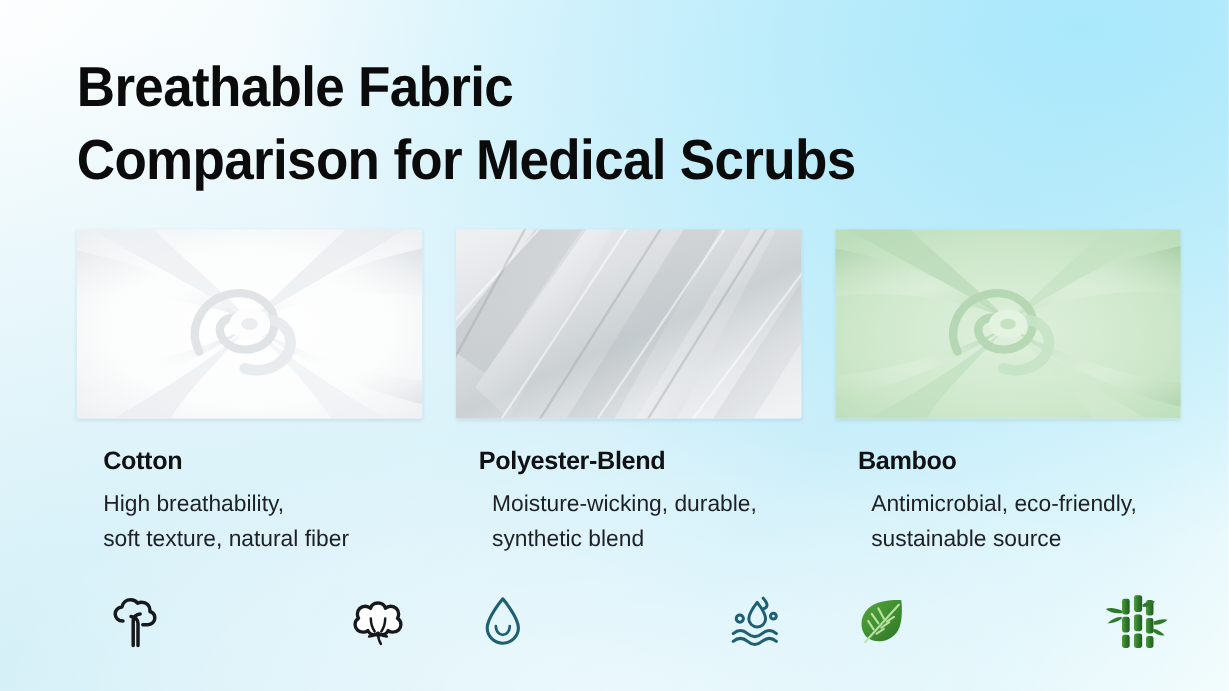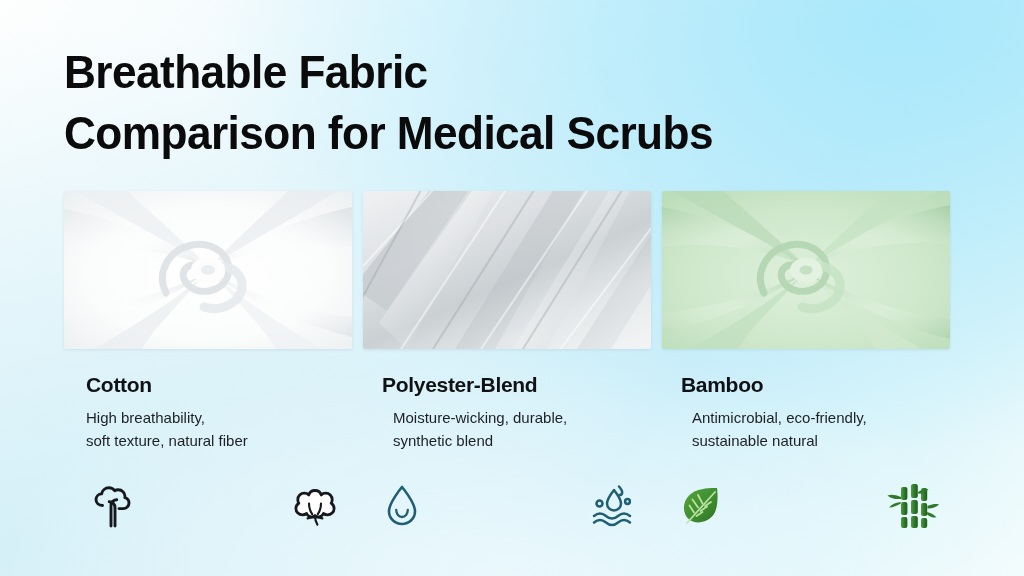--- a/index.html
+++ b/index.html
@@ -49,21 +49,21 @@
     white-space: pre-line;
     z-index: 3;
   }
 
   .columns {
     position: absolute;
     left: 64px;
     top: 191px;
     width: 896px;
     display: flex;
-    gap: 11px;
+    gap: 28px;
     z-index: 3;
   }
   .column {
     width: 288px;
     display: flex;
     flex-direction: column;
   }
 
   .swatch {
     width: 288px;
@@ -81,21 +81,21 @@
     font-size: 21px;
     font-weight: 700;
     letter-spacing: -0.3px;
     line-height: 1.1;
   }
   .col-2 .fabric-name, .col-3 .fabric-name { margin-left: 19px; }
 
   .fabric-desc {
     margin: 11px 0 0 22px;
     color: #1d2024;
-    font-size: 15px;
+    font-size: 19px;
     font-weight: 400;
     line-height: 1.52;
     white-space: pre-line;
   }
   .col-2 .fabric-desc, .col-3 .fabric-desc { margin-left: 30px; }
 
   .icon-row {
     margin: 22px 0 0 0;
     height: 62px;
     display: flex;
@@ -284,21 +284,21 @@
           <path d="M28,158 C86,126 126,98 144,80 C122,106 90,134 76,158 Z" fill="#bfdebd" opacity="0.65"></path>
           <path d="M260,158 C204,126 164,98 146,80 C168,106 200,134 214,158 Z" fill="#d3ead1" opacity="0.6"></path>
           <path d="M144,78 C124,66 112,82 124,94 C136,106 160,100 164,84 C169,64 148,50 128,54 C104,59 92,82 102,102" fill="none" stroke="#b4d6b2" stroke-width="7" stroke-linecap="round" opacity="0.95"></path>
           <path d="M146,80 C158,70 176,78 178,92 C180,110 158,122 140,116" fill="none" stroke="#c7e3c5" stroke-width="9" stroke-linecap="round" opacity="0.9"></path>
           <ellipse cx="144" cy="79" rx="16" ry="12" fill="#e4f2e2"></ellipse>
           <ellipse cx="144" cy="79" rx="6.5" ry="4.5" fill="#bcdcba" opacity="0.8"></ellipse>
         </svg>
       </div>
       <div class="fabric-name">Bamboo</div>
       <div class="fabric-desc">Antimicrobial, eco-friendly,
-sustainable natural</div>
+sustainable source</div>
       <div class="icon-row">
         <span class="icon">
           <svg width="50" height="50" viewBox="0 0 50 50" aria-hidden="true">
             <defs>
               <linearGradient id="leafg" x1="0" y1="0" x2="1" y2="1">
                 <stop offset="0%" stop-color="#54a53a"></stop>
                 <stop offset="60%" stop-color="#3d8b2f"></stop>
                 <stop offset="100%" stop-color="#2e7326"></stop>
               </linearGradient>
             </defs>

